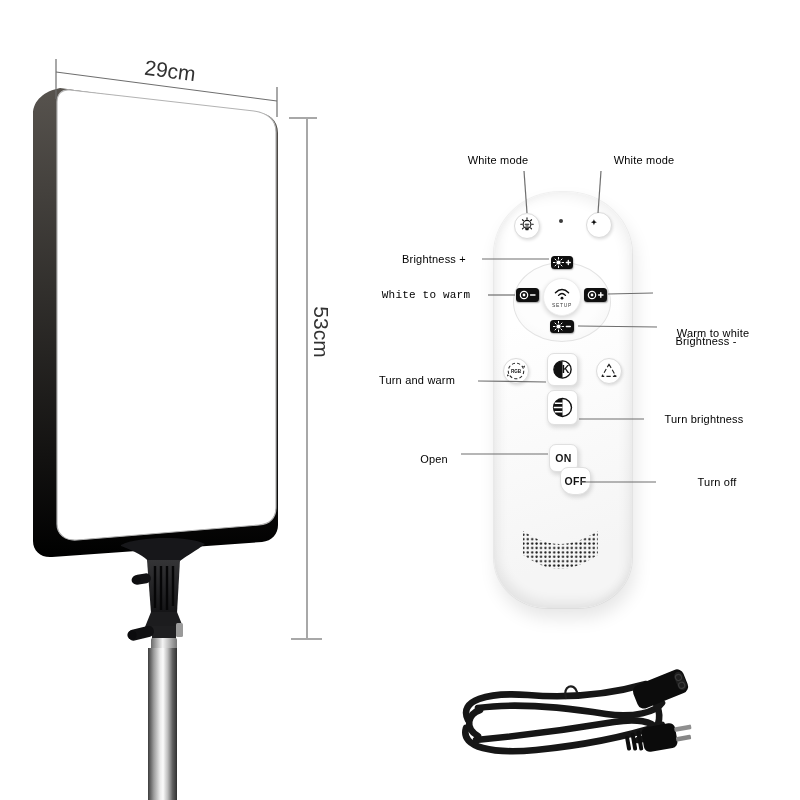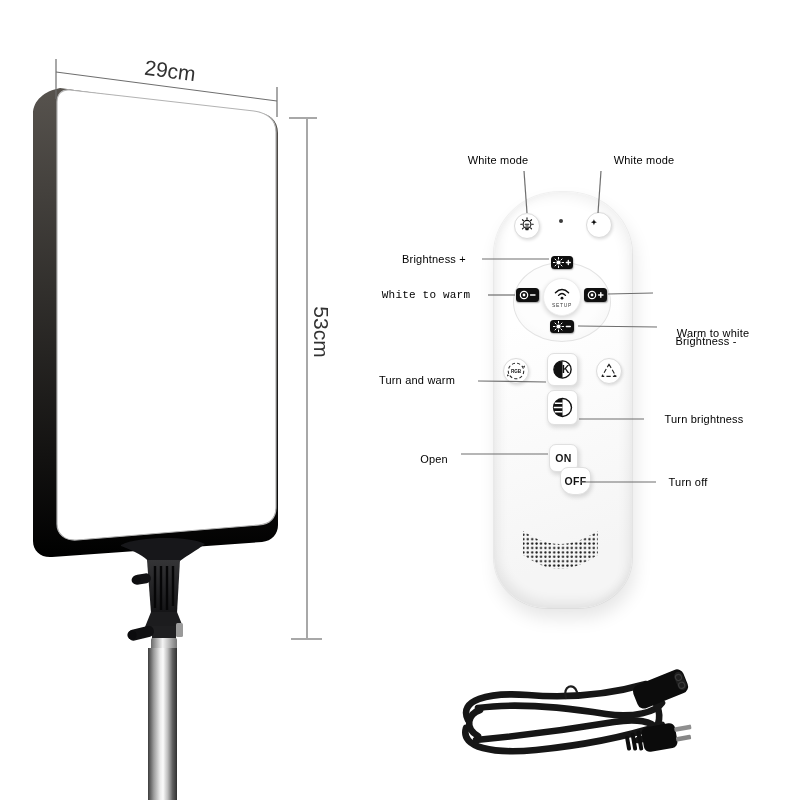--- a/index.html
+++ b/index.html
@@ -291,13 +291,13 @@
 
 <div class="ann" style="left:498px;top:160px;">White mode</div>
 <div class="ann" style="left:644px;top:160px;">White mode</div>
 <div class="ann" style="left:434px;top:259px;">Brightness +</div>
 <div class="ann" style="left:426px;top:295px;font-family:Liberation Mono, monospace;">White to warm</div>
 <div class="ann" style="left:713px;top:292px;margin-top:41px;">Warm to white</div>
 <div class="ann" style="left:706px;top:341px;">Brightness -</div>
 <div class="ann" style="left:417px;top:380px;">Turn and warm</div>
 <div class="ann" style="left:704px;top:419px;">Turn brightness</div>
 <div class="ann" style="left:434px;top:453px;margin-top:6px;">Open</div>
-<div class="ann" style="left:688px;top:482px;">Turn off</div>
+<div class="ann" style="left:717px;top:482px;">Turn off</div>
 
 </body></html>

